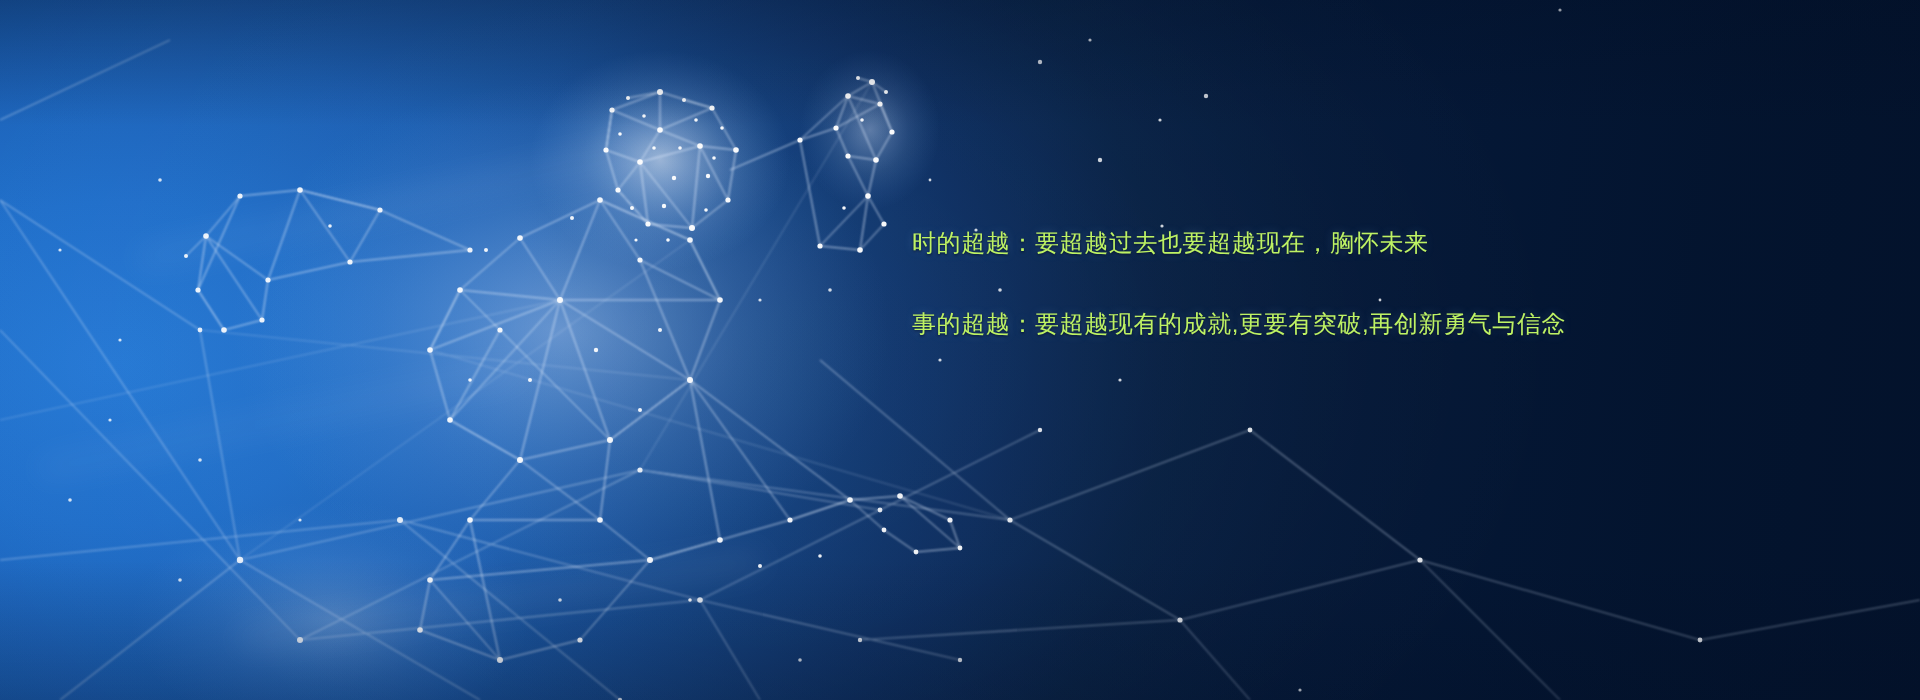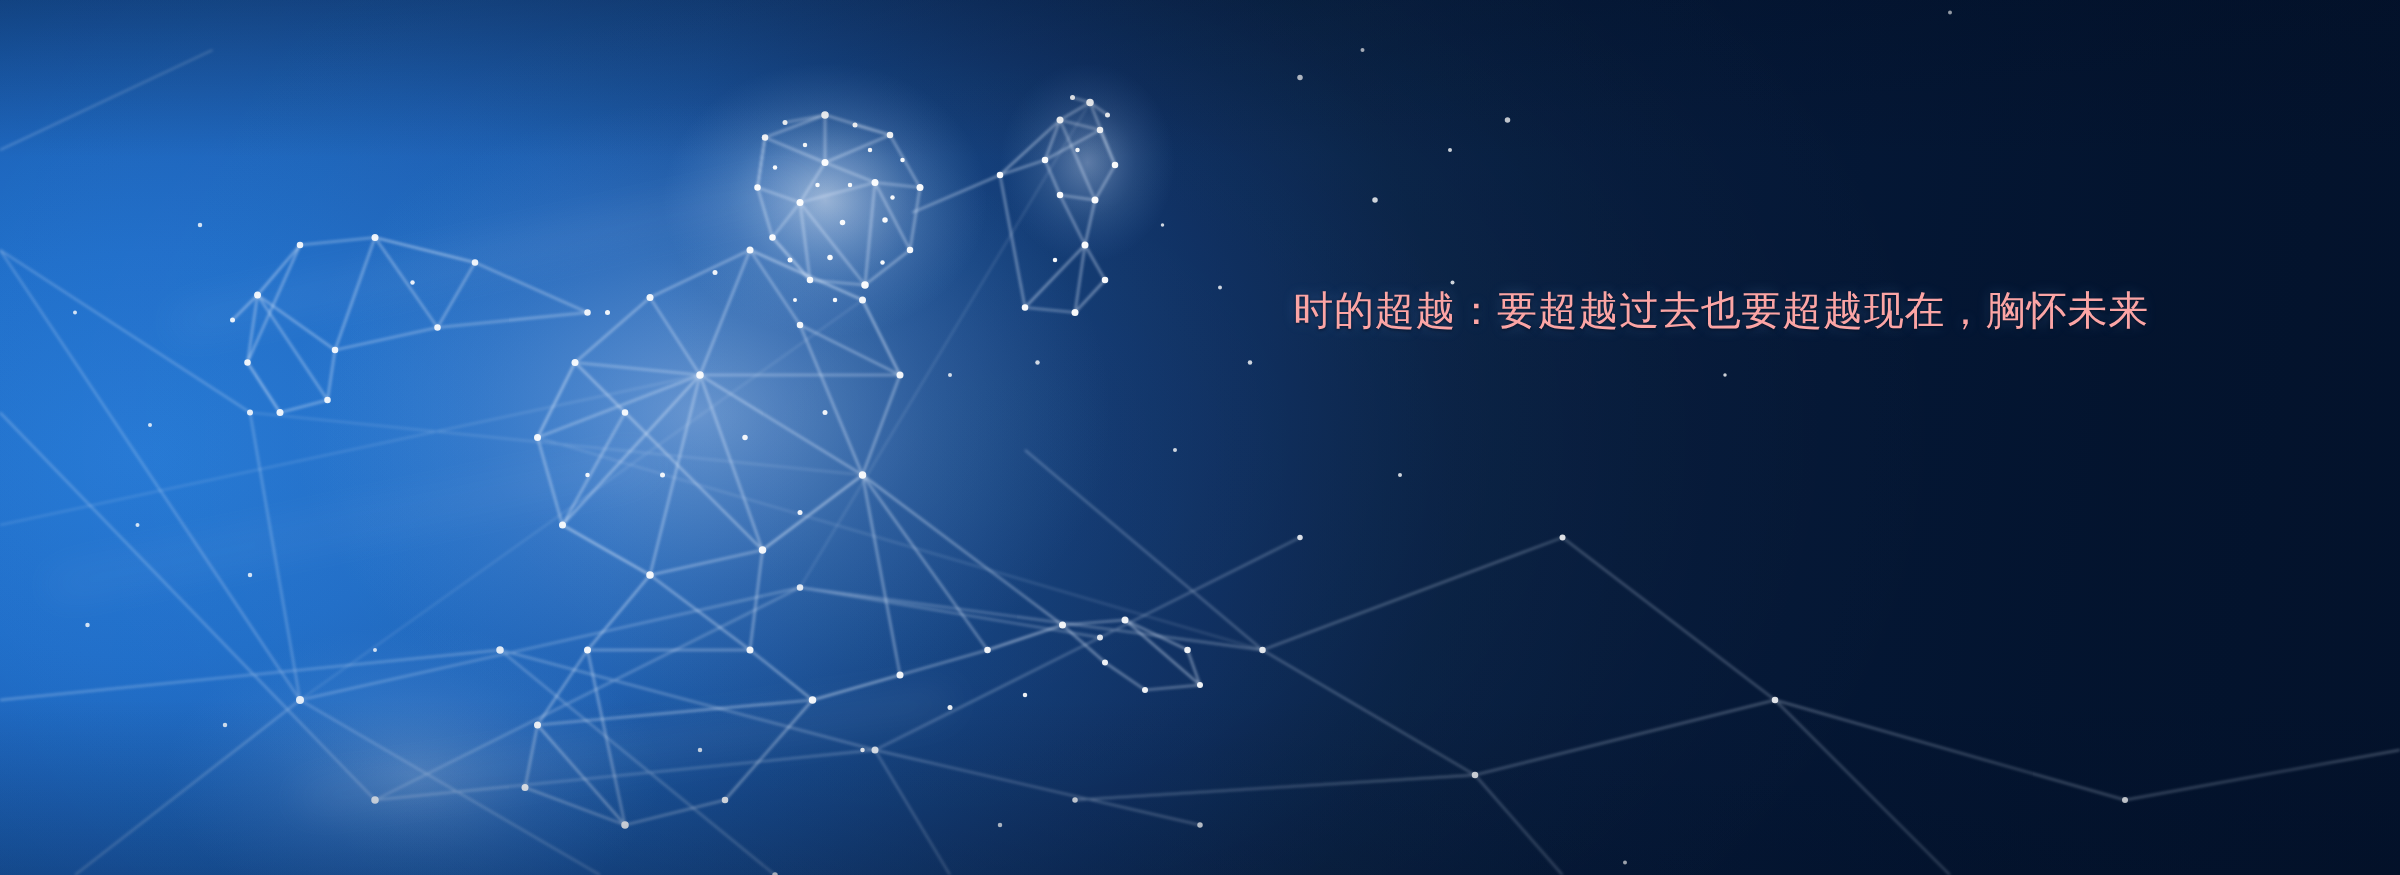--- a/index.html
+++ b/index.html
@@ -63,29 +63,28 @@
   .art .glow-node   { fill: #ffffff; }
 
   
   .copy {
     position: absolute;
     left: 912px;
     top: 228px;
     width: 930px;
   }
   .copy-line {
-    color: #fca5a5;
-    font-size: 32px;
+    color: #bef264;
+    font-size: 24px;
     line-height: 1.28;
     letter-spacing: 0.6px;
     white-space: nowrap;
     text-shadow:
       0 1px 3px rgba(1,10,28,0.85),
       0 0 10px rgba(120,175,245,0.30);
-    text-align: center;
   }
   .copy-line + .copy-line { margin-top: 50px; }
   .copy-line.indent { padding-left: 16px; }
 </style>
 </head>
 <body>
 
 <div id="banner">
 
   <div class="bg-base"></div>
@@ -405,15 +404,16 @@
         <circle cx="930" cy="180" r="1.4"></circle>
           <circle cx="1380" cy="300" r="1.4"></circle>
       </g>
     </g>
   </svg>
 
   <div class="bg-vignette"></div>
 
   <div class="copy">
     <div class="copy-line">时的超越：要超越过去也要超越现在，胸怀未来</div>
+    <div class="copy-line">事的超越：要超越现有的成就,更要有突破,再创新勇气与信念</div>
   </div>
 
 </div>
 
 </body></html>

